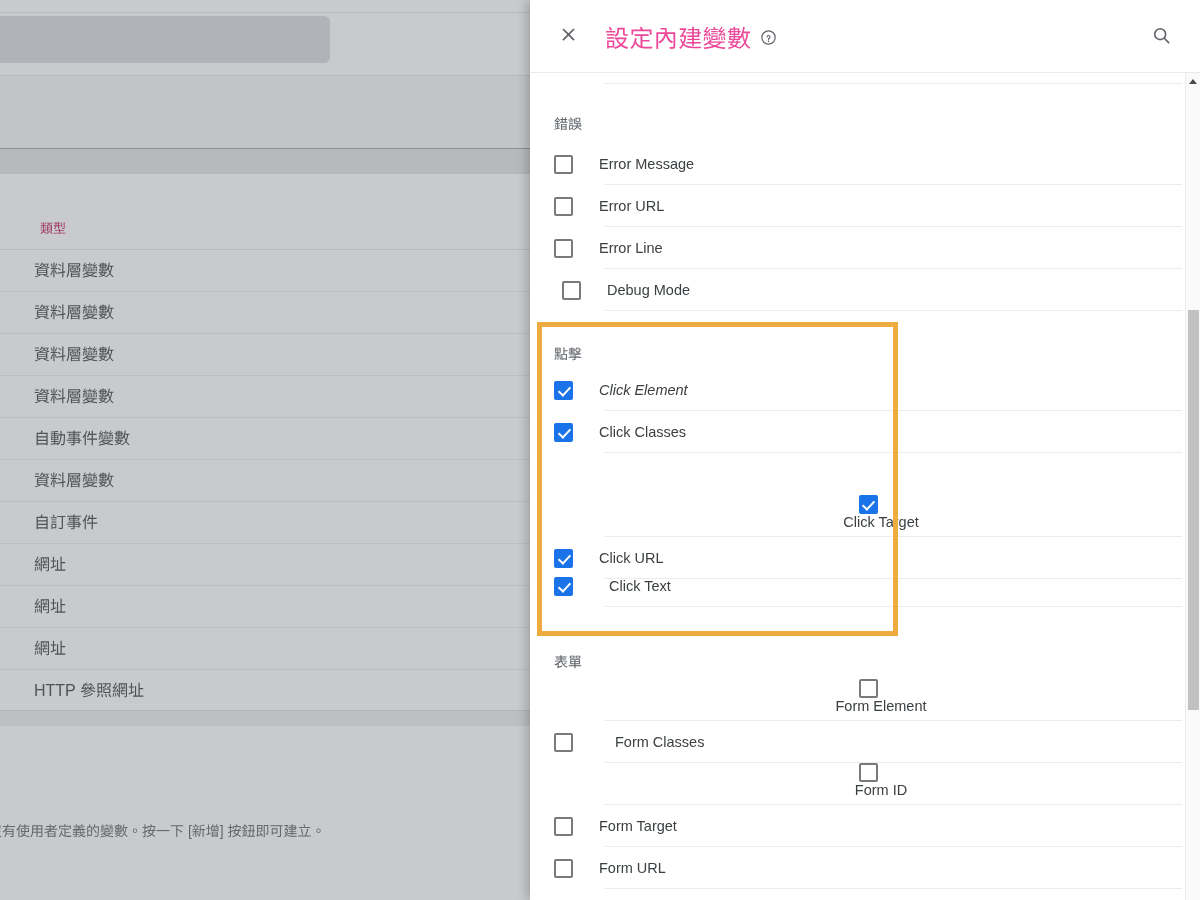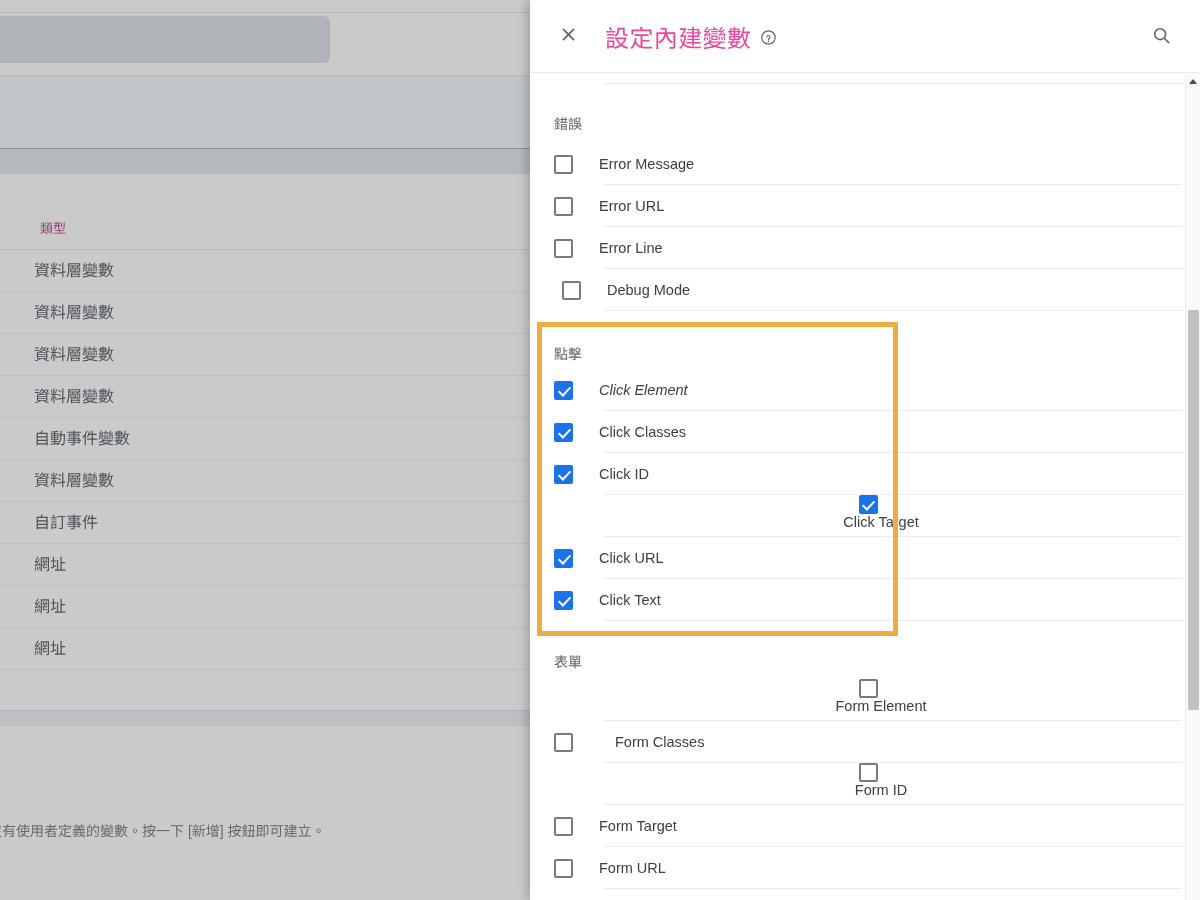--- a/index.html
+++ b/index.html
@@ -306,20 +306,21 @@
       <div class="bg-tr">資料層變數</div>
       <div class="bg-tr">資料層變數</div>
       <div class="bg-tr">資料層變數</div>
       <div class="bg-tr">資料層變數</div>
       <div class="bg-tr">自動事件變數</div>
       <div class="bg-tr">資料層變數</div>
       <div class="bg-tr">自訂事件</div>
       <div class="bg-tr">網址</div>
       <div class="bg-tr">網址</div>
       <div class="bg-tr">網址</div>
+      <div class="bg-tr">HTTP 參照網址</div>
     </div>
 
     <div class="bg-sectionbreak"></div>
 
     <div class="bg-empty-note">容器沒有使用者定義的變數。按一下 [新增] 按鈕即可建立。</div>
   </div>
 
   <div class="scrim"></div>
 
   <div class="panel">
@@ -382,36 +383,31 @@
       <div class="var-row" style="top:296px;font-style:italic;">
         <span class="cbox checked"></span>
         <span class="var-label">Click Element</span>
         <span class="divider"></span>
       </div>
       <div class="var-row" style="top:338px;">
         <span class="cbox checked"></span>
         <span class="var-label">Click Classes</span>
         <span class="divider"></span>
       </div>
-      <div class="var-row" style="top:380px;">
-        <span class="cbox checked"></span>
-        <span class="var-label">Click ID</span>
-        <span class="divider"></span>
-      </div>
       <div class="var-row" style="top:422px;flex-direction:column;">
         <span class="cbox checked"></span>
         <span class="var-label">Click Target</span>
         <span class="divider"></span>
       </div>
       <div class="var-row" style="top:464px;">
         <span class="cbox checked"></span>
         <span class="var-label">Click URL</span>
         <span class="divider"></span>
       </div>
-      <div class="var-row" style="top:506px;">
+      <div class="var-row" style="top:492px;gap:10px;">
         <span class="cbox checked"></span>
         <span class="var-label">Click Text</span>
         <span class="divider"></span>
       </div>
 
       <div class="group-title" style="top:578px;">表單</div>
 
       <div class="var-row" style="top:606px;flex-direction:column;">
         <span class="cbox"></span>
         <span class="var-label">Form Element</span>

